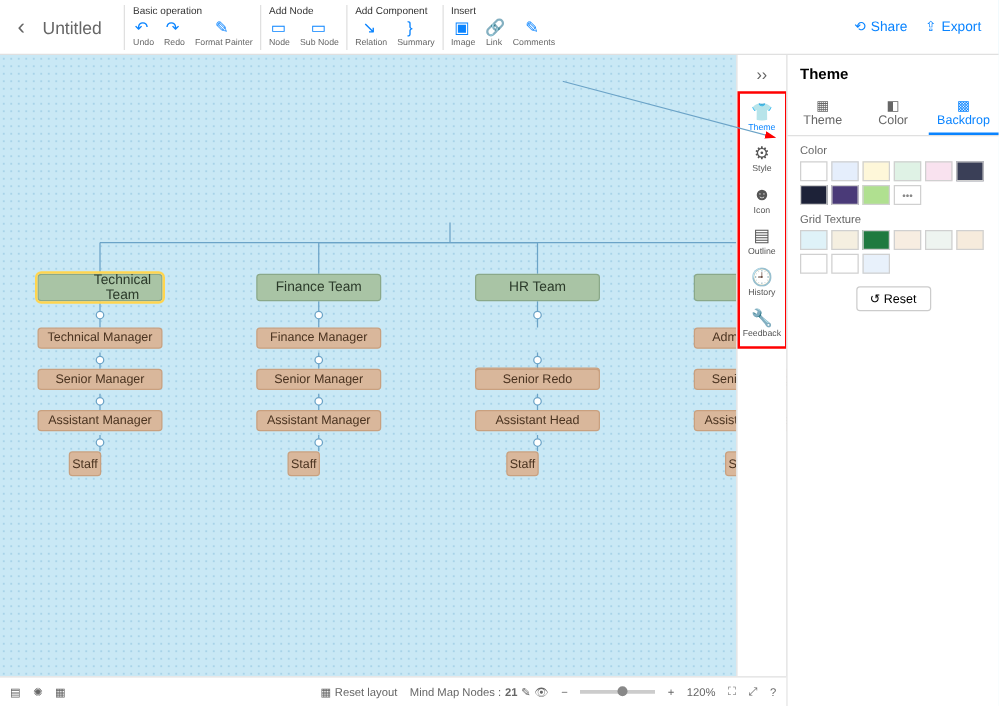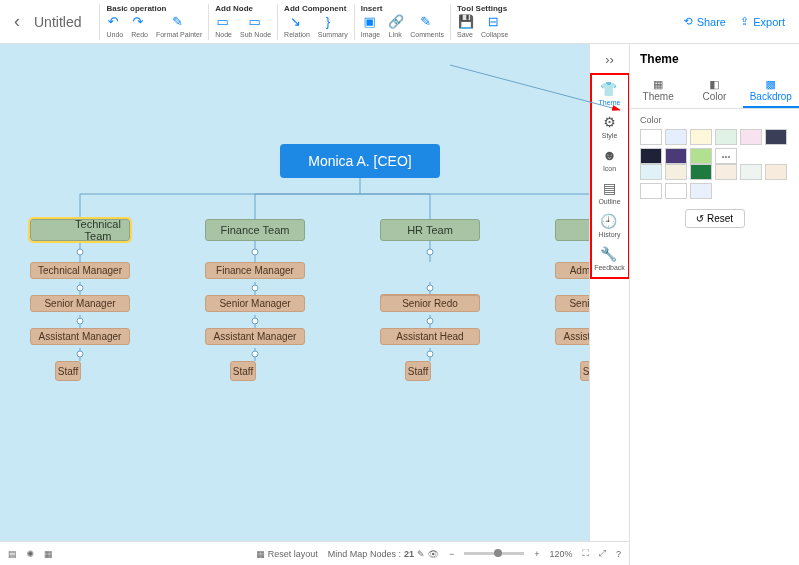--- a/index.html
+++ b/index.html
@@ -4,21 +4,21 @@
 <style>
 * { margin:0; padding:0; box-sizing:border-box; font-family:Arial,sans-serif; }
 body { width:799px; height:565px; overflow:hidden; background:#fff; position:relative; }
 
 
 .top { height:44px; border-bottom:1px solid #e0e0e0; display:flex; align-items:center; padding:0 6px; }
 .back-chev { font-size:18px; color:#666; padding:0 8px; cursor:pointer; }
 .title { font-size:14px; color:#666; margin:0 18px 0 6px; }
 .tool-groups { display:flex; gap:0; flex:1; }
 .tgroup { border-left:1px solid #e0e0e0; padding:0 6px 2px 6px; }
-.tgroup-title { font-size:8px; font-weight:bold; color:#333; margin-bottom:2px; }
+.tgroup-title { font-size:8px; font-weight:normal; color:#333; margin-bottom:2px; }
 .tgroup-icons { display:flex; gap:8px; }
 .ticon { display:flex; flex-direction:column; align-items:center; cursor:pointer; }
 .ticon svg,.ticon .glyph { width:14px; height:14px; color:#0a84ff; font-size:13px; line-height:14px; }
 .ticon-label { font-size:7px; color:#666; margin-top:2px; white-space:nowrap; }
 .top-actions { display:flex; gap:14px; align-items:center; padding-right:8px; }
 .top-act { display:flex; align-items:center; gap:4px; font-size:11px; color:#0a84ff; cursor:pointer; }
 
 
 .canvas { position:absolute; top:44px; left:0; right:170px; bottom:24px;
   background-color:#c9e8f5;
@@ -123,33 +123,20 @@
             <span class="glyph">▣</span>
             <span class="ticon-label">Image</span>
           </div>
           <div class="ticon">
             <span class="glyph">🔗</span>
             <span class="ticon-label">Link</span>
           </div>
           <div class="ticon">
             <span class="glyph">✎</span>
             <span class="ticon-label">Comments</span>
-          </div>
-        </div>
-      </div>
-      <div class="tgroup">
-        <div class="tgroup-title">Tool Settings</div>
-        <div class="tgroup-icons">
-          <div class="ticon">
-            <span class="glyph">💾</span>
-            <span class="ticon-label">Save</span>
-          </div>
-          <div class="ticon">
-            <span class="glyph">⊟</span>
-            <span class="ticon-label">Collapse</span>
           </div>
         </div>
       </div>
     </div>
   <div class="top-actions">
     <div class="top-act">
         <span>⟲</span>
         <span>Share</span>
       </div>
     <div class="top-act">
@@ -196,21 +183,20 @@
       <circle cx="430" cy="310" r="3" class="conn-circ"></circle>
       <line x1="605" y1="197" x2="605" y2="218"></line>
       <circle cx="605" cy="208" r="3" class="conn-circ"></circle>
       <line x1="605" y1="238" x2="605" y2="251"></line>
       <circle cx="605" cy="244" r="3" class="conn-circ"></circle>
       <line x1="605" y1="271" x2="605" y2="284"></line>
       <circle cx="605" cy="277" r="3" class="conn-circ"></circle>
       <line x1="605" y1="304" x2="605" y2="317"></line>
       <circle cx="605" cy="310" r="3" class="conn-circ"></circle>
     </svg>
-  <div class="node root">Monica A. [CEO]</div>
   <div id="org-nodes">
       <div class="node team sel" style="left: 30px; padding-left: 36px;">Technical Team</div>
       <div class="node mgr" style="left: 30px; top: 218px;">Technical Manager</div>
       <div class="node mgr" style="left: 30px; top: 251px;">Senior Manager</div>
       <div class="node mgr" style="left: 30px; top: 284px;">Assistant Manager</div>
       <div class="node stf" style="left: 55px; top: 317px;">Staff</div>
       <div class="node team" style="left: 205px;">Finance Team</div>
       <div class="node mgr" style="left: 205px; top: 218px;">Finance Manager</div>
       <div class="node mgr" style="left: 205px; top: 251px;">Senior Manager</div>
       <div class="node mgr" style="left: 205px; top: 284px;">Assistant Manager</div>
@@ -280,20 +266,21 @@
       <div class="swatch" style="background: rgb(229, 238, 252);"></div>
       <div class="swatch" style="background: rgb(254, 247, 217);"></div>
       <div class="swatch" style="background: rgb(223, 242, 229);"></div>
       <div class="swatch" style="background: rgb(249, 226, 239);"></div>
       <div class="swatch" style="background: rgb(58, 63, 87);"></div>
       <div class="swatch" style="background: rgb(29, 34, 56);"></div>
       <div class="swatch" style="background: rgb(74, 58, 120);"></div>
       <div class="swatch" style="background: rgb(176, 224, 144);"></div>
       <div class="swatch more">•••</div>
     </div>
+  <div class="sect-title">Grid Texture</div>
   <div class="swatches" id="texture-swatches">
       <div class="swatch" style="background: rgb(223, 242, 248);"></div>
       <div class="swatch" style="background: rgb(245, 239, 224);"></div>
       <div class="swatch" style="background: rgb(31, 122, 63);"></div>
       <div class="swatch" style="background: rgb(247, 237, 225);"></div>
       <div class="swatch" style="background: rgb(238, 244, 240);"></div>
       <div class="swatch" style="background: rgb(246, 235, 220);"></div>
       <div class="swatch" style="background: rgb(255, 255, 255);"></div>
       <div class="swatch" style="background: rgb(255, 255, 255);"></div>
       <div class="swatch" style="background: rgb(232, 241, 251);"></div>

